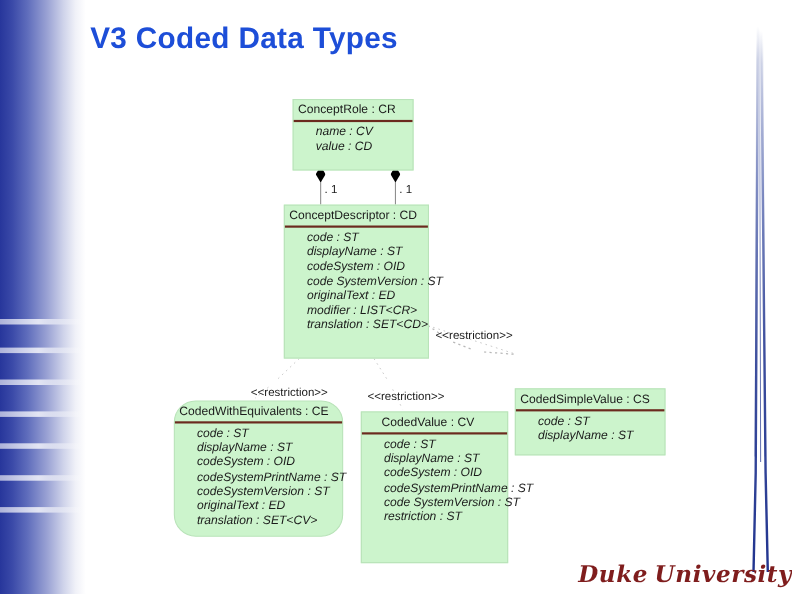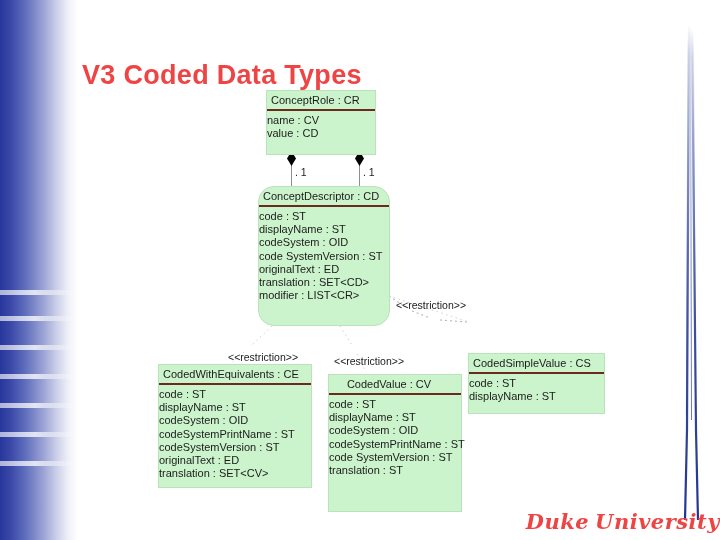--- a/index.html
+++ b/index.html
@@ -47,24 +47,23 @@
     pointer-events: none;
   }
 
   
   #page-title {
     position: absolute;
     left: 82px;
     top: 20px;
     font-size: 27px;
     font-weight: bold;
-    color: #ef4444;
+    color: #1d4ed8;
     letter-spacing: 0.3px;
     white-space: nowrap;
-    margin-top: 40px;
   }
 
   
   #uml-canvas {
     position: absolute;
     left: 0; top: 0;
     width: 720px; height: 540px;
   }
   #connector-layer {
     position: absolute;
@@ -80,21 +79,22 @@
   }
   .uml-class .uml-title {
     text-align: center;
     font-size: 11px;
     color: #1b1b1b;
     padding: 3px 16px 3px 4px;
     border-bottom: 2px solid #6b2a1e;
     white-space: nowrap;
   }
   .uml-class .uml-attrs {
-    padding: 3px 2px 4px 0;
+    padding: 3px 2px 4px 20px;
+    font-style: italic;
   }
   .uml-class .uml-attr {
     font-size: 11px;
     color: #1b1b1b;
     line-height: 13.2px;
     white-space: nowrap;
   }
 
   .stereotype {
     position: absolute;
@@ -125,21 +125,21 @@
 
   
   #duke-logo {
     position: absolute;
     right: 0px;
     bottom: 6px;
     font-family: "DejaVu Serif", serif;
     font-weight: bold;
     font-style: italic;
     font-size: 21px;
-    color: #ef4444;
+    color: #7f1d1d;
     letter-spacing: 0.5px;
     white-space: nowrap;
   }
   #duke-logo .dk-word { margin-right: 6px; }
 </style>
 </head>
 <body>
 
 <div id="slide">
 
@@ -194,67 +194,67 @@
     <div class="multiplicity" style="left:363px; top:166px;">. 1</div>
 
     <div class="uml-class" style="left:266px; top:90px; width:110px; height:65px;">
       <div class="uml-title">ConceptRole : CR</div>
       <div class="uml-attrs">
         <div class="uml-attr">name : CV</div>
         <div class="uml-attr">value : CD</div>
       </div>
     </div>
 
-    <div class="uml-class" style="left:258px; top:186px; width:132px; height:140px;border-radius:16px;">
+    <div class="uml-class" style="left:258px; top:186px; width:132px; height:140px;">
       <div class="uml-title">ConceptDescriptor : CD</div>
       <div class="uml-attrs">
         <div class="uml-attr">code : ST</div>
         <div class="uml-attr">displayName : ST</div>
         <div class="uml-attr">codeSystem : OID</div>
         <div class="uml-attr">code SystemVersion : ST</div>
         <div class="uml-attr">originalText : ED</div>
+        <div class="uml-attr">modifier : LIST&lt;CR&gt;</div>
         <div class="uml-attr">translation : SET&lt;CD&gt;</div>
-        <div class="uml-attr">modifier : LIST&lt;CR&gt;</div>
       </div>
     </div>
 
     <div class="stereotype" style="left:396px; top:299px;">&lt;&lt;restriction&gt;&gt;</div>
     <div class="stereotype" style="left:228px; top:351px;">&lt;&lt;restriction&gt;&gt;</div>
     <div class="stereotype" style="left:334px; top:355px;">&lt;&lt;restriction&gt;&gt;</div>
 
     <div class="uml-class" style="left:468px; top:317px; width:137px; height:61px;margin-top:36px;">
       <div class="uml-title">CodedSimpleValue : CS</div>
       <div class="uml-attrs">
         <div class="uml-attr">code : ST</div>
         <div class="uml-attr">displayName : ST</div>
       </div>
     </div>
 
-    <div class="uml-class" style="left:158px; top:364px; width:154px; height:124px;">
+    <div class="uml-class" style="left:158px; top:364px; width:154px; height:124px;border-radius:20px;">
       <div class="uml-title">CodedWithEquivalents : CE</div>
       <div class="uml-attrs">
         <div class="uml-attr">code : ST</div>
         <div class="uml-attr">displayName : ST</div>
         <div class="uml-attr">codeSystem : OID</div>
         <div class="uml-attr">codeSystemPrintName : ST</div>
         <div class="uml-attr">codeSystemVersion : ST</div>
         <div class="uml-attr">originalText : ED</div>
         <div class="uml-attr">translation : SET&lt;CV&gt;</div>
       </div>
     </div>
 
     <div class="uml-class" style="left:328px; top:374px; width:134px; height:138px;">
       <div class="uml-title">CodedValue : CV</div>
       <div class="uml-attrs">
         <div class="uml-attr">code : ST</div>
         <div class="uml-attr">displayName : ST</div>
         <div class="uml-attr">codeSystem : OID</div>
         <div class="uml-attr">codeSystemPrintName : ST</div>
         <div class="uml-attr">code SystemVersion : ST</div>
-        <div class="uml-attr">translation : ST</div>
+        <div class="uml-attr">restriction : ST</div>
       </div>
     </div>
 
   </div>
 
   <div id="duke-logo">
     <span class="dk-word">Duke</span><span>University</span>
   </div>
 
 </div>

